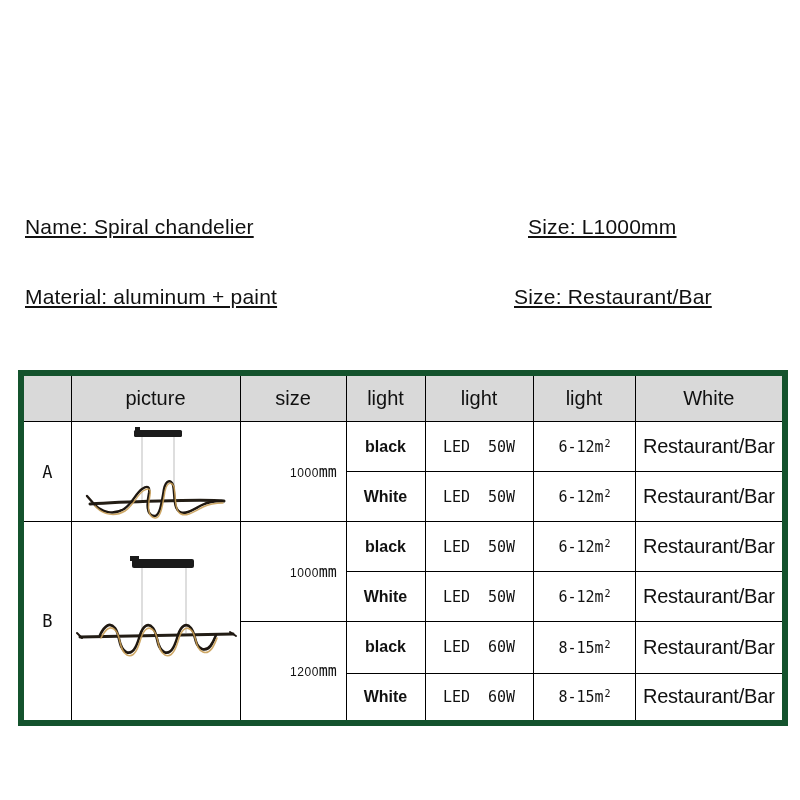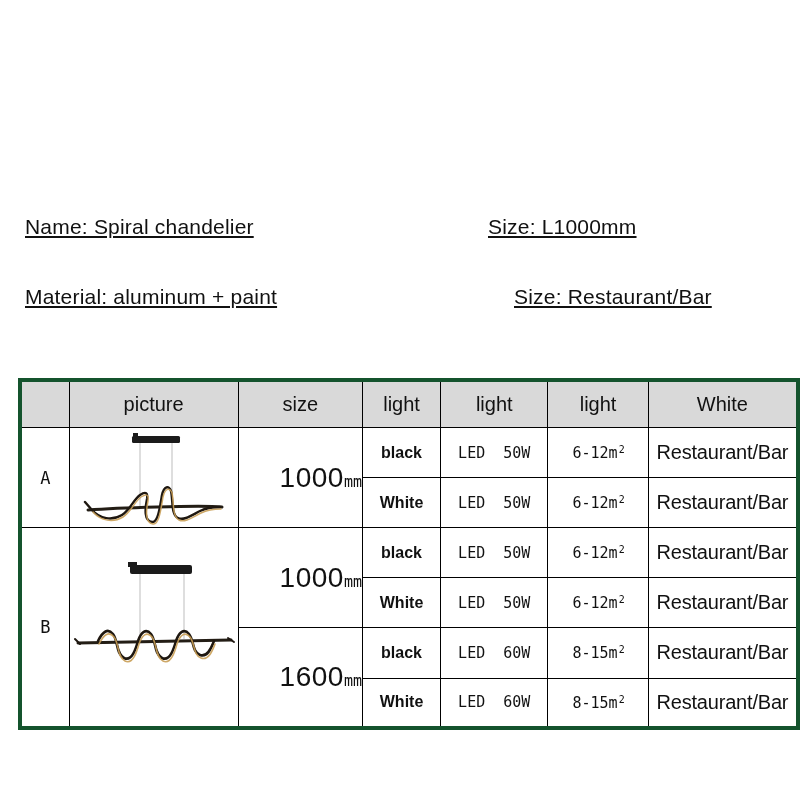--- a/index.html
+++ b/index.html
@@ -11,49 +11,49 @@
     color: #111111;
   }
   .info-line {
     position: absolute;
     font-size: 21px;
     letter-spacing: 0.2px;
     white-space: nowrap;
     text-decoration: underline;
   }
   #info-name     { left: 25px;  top: 215px; }
-  #info-size     { left: 488px; top: 215px; }
+  #info-size     { left: 528px; top: 215px; }
   #info-material { left: 25px;  top: 285px; }
   #info-scene    { left: 514px; top: 285px; }
 
   table.spec {
     position: absolute;
-    left: 18px; top: 378px;
+    left: 18px; top: 370px;
     border-collapse: collapse;
     table-layout: fixed;
-    border: 4px solid #14532d;
+    border: 6px solid #14532d;
   }
   .spec th, .spec td {
     border: 1px solid #000;
     text-align: center;
     vertical-align: middle;
     padding: 0;
     overflow: hidden;
   }
   .spec th {
     background: #d9d9d9;
     font-weight: 400;
     font-size: 20px;
     height: 45px;
   }
   .spec tr.data-row { height: 50px; }
 
   td.row-label-cell { font-family: "DejaVu Sans Mono", monospace; font-size: 17px; }
   td.picture-cell { background: #fff; }
-  td.size-cell .size-value { font-size: 28px; letter-spacing: 0.5px; margin-left: 41px; }
+  td.size-cell .size-value { font-size: 12px; letter-spacing: 0.5px; margin-left: 41px; }
   td.size-cell .size-unit  { font-family: "DejaVu Sans Mono", monospace; font-size: 15px; text-align: center; }
   td.color-cell  { font-size: 16px; font-weight: bold; }
   td.light-cell  { font-family: "DejaVu Sans Mono", monospace; font-size: 15px; white-space: pre; }
   td.space-cell  { font-family: "DejaVu Sans Mono", monospace; font-size: 15px; }
   td.space-cell sup { font-size: 10px; position: relative; top: 1px; left: 1px; }
   td.scenes-cell { font-size: 20px; letter-spacing: -0.2px; }
 
   svg.chandelier { display: block; margin: 0 auto; }
 </style>
 </head>
@@ -141,21 +141,21 @@
 
   <tr class="data-row">
     <td class="color-cell">White</td>
     <td class="light-cell">LED  50W</td>
     <td class="space-cell"><span>6-12m</span><sup>2</sup></td>
     <td class="scenes-cell">Restaurant/Bar</td>
   </tr>
 
   <tr class="data-row">
     <td class="size-cell" rowspan="2">
-      <span class="size-value">1600</span><span class="size-unit">mm</span>
+      <span class="size-value">1200</span><span class="size-unit">mm</span>
     </td>
     <td class="color-cell">black</td>
     <td class="light-cell">LED  60W</td>
     <td class="space-cell"><span>8-15m</span><sup>2</sup></td>
     <td class="scenes-cell">Restaurant/Bar</td>
   </tr>
 
   <tr class="data-row">
     <td class="color-cell">White</td>
     <td class="light-cell">LED  60W</td>

